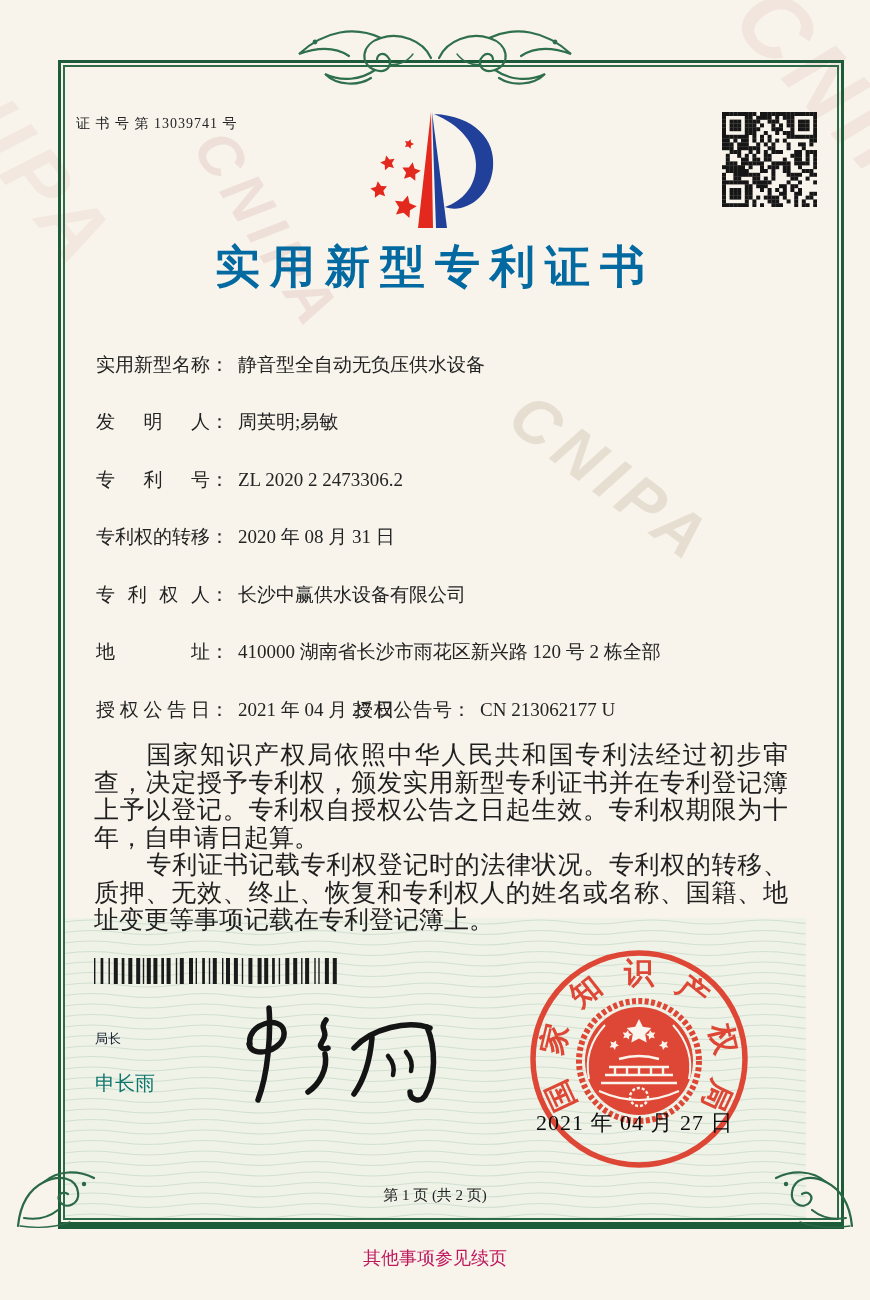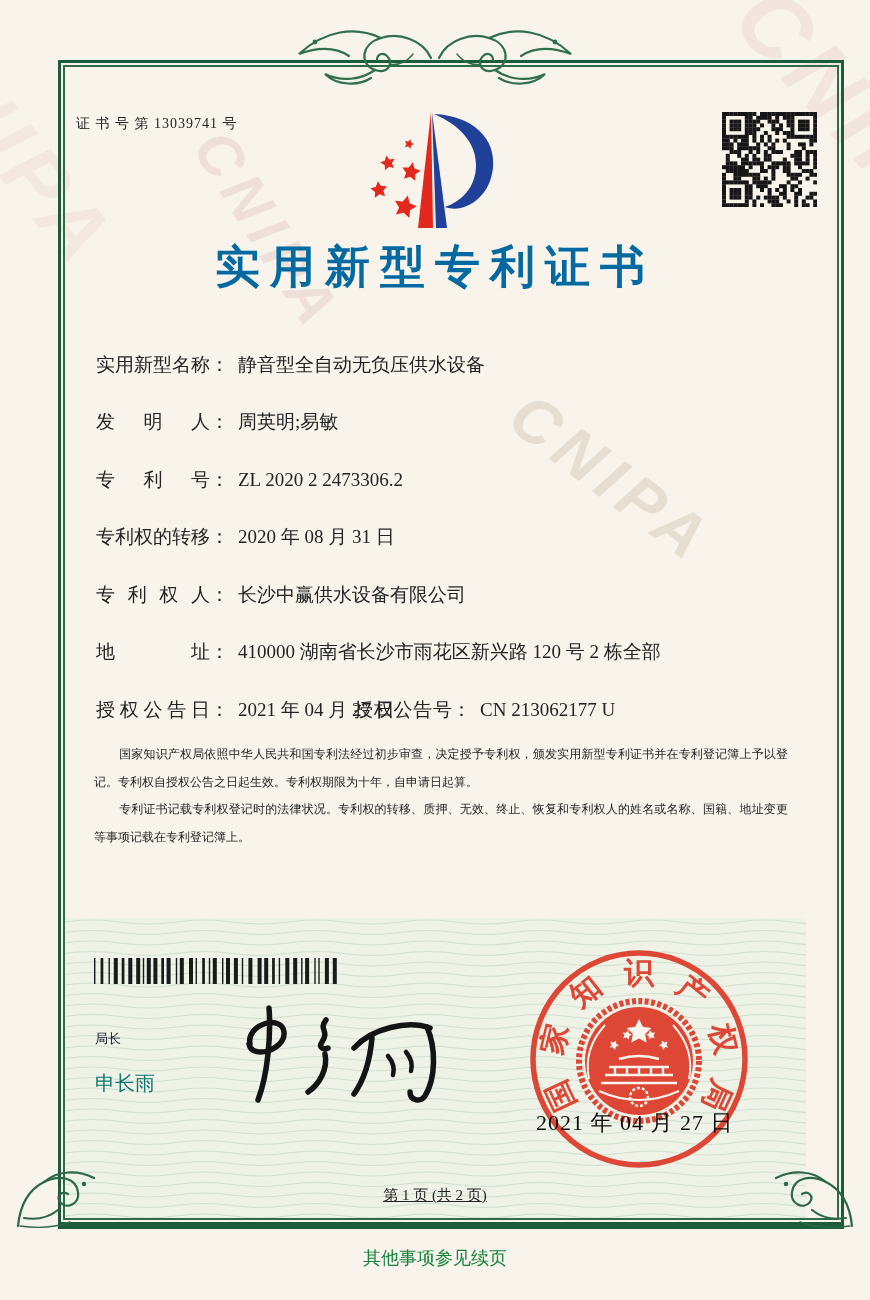--- a/index.html
+++ b/index.html
@@ -28,34 +28,34 @@
   .logo{position:absolute;left:352px;top:106px;}
   .qr{position:absolute;left:722px;top:112px;}
   .doc-title{position:absolute;left:0;right:0;top:237px;text-align:center;
              font-size:45px;font-weight:bold;letter-spacing:10px;color:#0369a1;}
   .fields{position:absolute;left:96px;top:352px;width:710px;font-size:19px;}
   .frow{position:absolute;left:0;white-space:nowrap;}
   .flabel{display:inline-block;width:114px;text-align:justify;text-align-last:justify;}
   .fcolon{display:inline-block;margin-right:9px;}
   .fpair2{position:absolute;left:258px;top:0;white-space:nowrap;}
   .flabel2{display:inline-block;width:98px;text-align:justify;text-align-last:justify;}
-  .body-text{position:absolute;left:94px;top:741px;width:694px;font-size:12px;
+  .body-text{position:absolute;left:94px;top:741px;width:694px;font-size:25px;
              line-height:27.5px;text-align:justify;color:#1f1f1f;}
   .body-text p{margin:0;text-indent:2.1em;}
   .barcode{position:absolute;left:94px;top:958px;}
   .director-title{position:absolute;left:95px;top:1030px;font-size:13px;
                   font-family:"Liberation Sans","DejaVu Sans",sans-serif;color:#0f172a;}
   .director-name{position:absolute;left:95px;top:1070px;font-size:20px;
                   font-family:"Liberation Sans","DejaVu Sans",sans-serif;color:#0f766e;}
   .signature{position:absolute;left:222px;top:1000px;}
   .seal{position:absolute;left:513px;top:937px;opacity:.93;z-index:5;}
   .seal-date{position:absolute;left:536px;top:1108px;font-size:22px;letter-spacing:1px;
              color:#0d0d0d;z-index:6;white-space:nowrap;}
-  .page-no{position:absolute;left:0;right:0;top:1186px;text-align:center;font-size:15px;z-index:4;text-decoration:underline;}
-  .footer-note{position:absolute;left:0;right:0;top:1246px;text-align:center;font-size:18px;z-index:4;color:#15803d;}
+  .page-no{position:absolute;left:0;right:0;top:1186px;text-align:center;font-size:15px;z-index:4;}
+  .footer-note{position:absolute;left:0;right:0;top:1246px;text-align:center;font-size:18px;z-index:4;color:#be185d;}
 </style>
 </head>
 <body>
 
 <div class="page">
 
   <div class="wm wm5">CNIPA</div>
   <div class="wm wm1">CNIPA</div>
   <div class="wm wm2">CNIPA</div>
   <div class="wm wm3">CNIPA</div>

